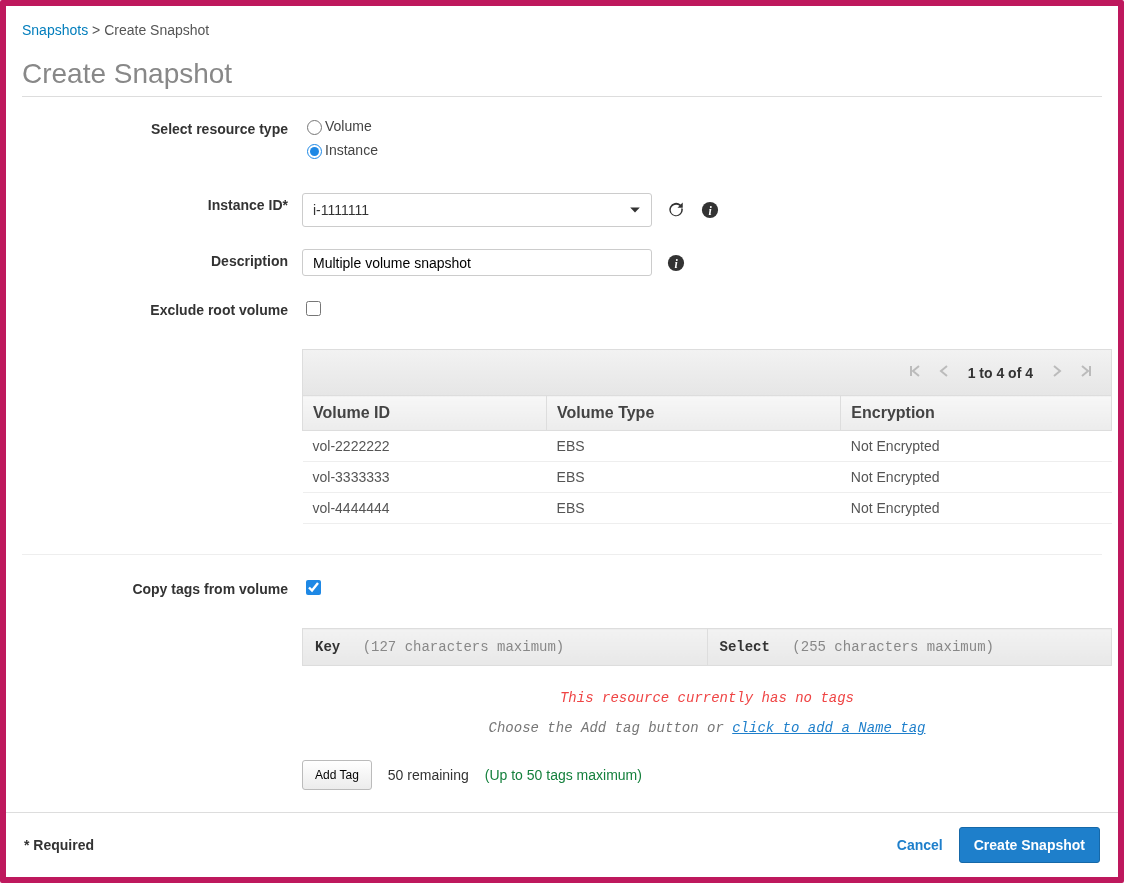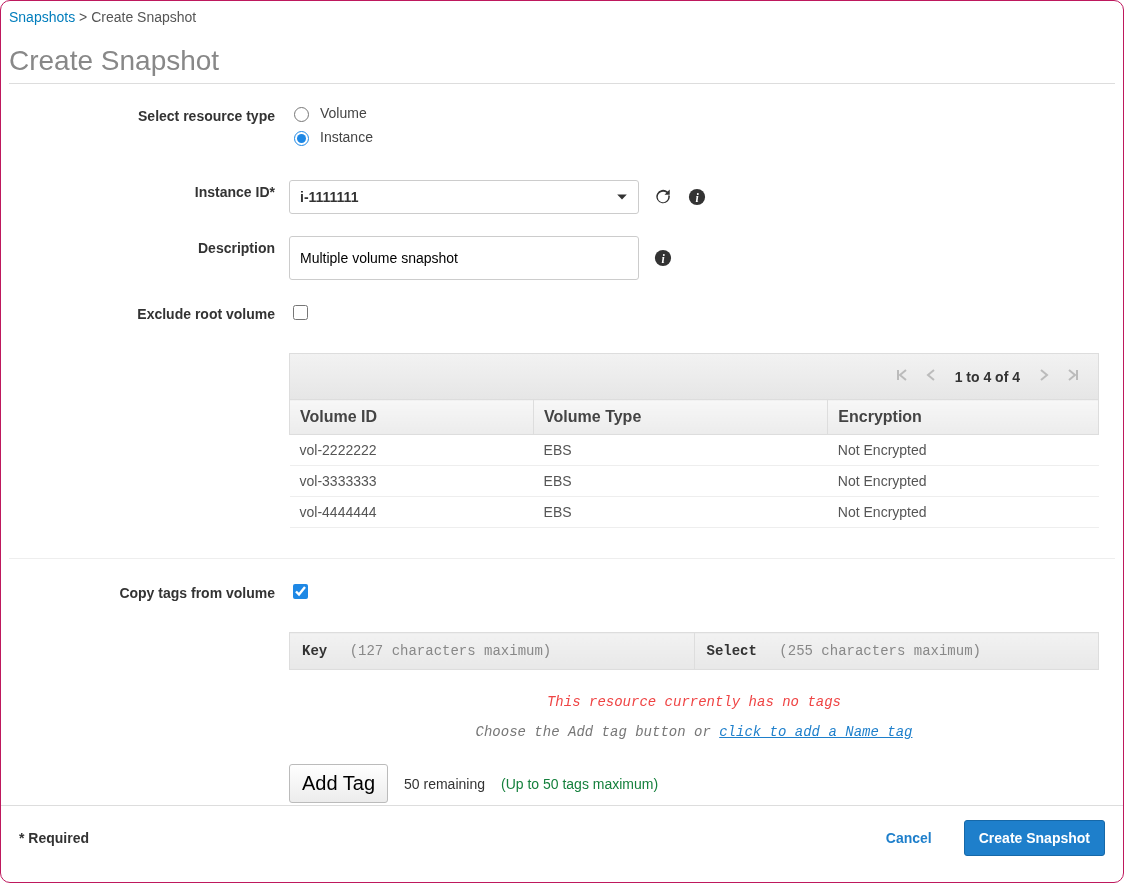--- a/index.html
+++ b/index.html
@@ -6,23 +6,23 @@
   body {
     margin: 0;
     font-family: -apple-system, "Helvetica Neue", Arial, sans-serif;
     font-size: 14px;
     color: #333;
     background: #fff;
   }
   .window {
     width: 1124px;
     height: 883px;
-    border: 1px solid #be185d;
-    border-radius: 10px;
-    padding: 8px;
+    border: 6px solid #be185d;
+    border-radius: 2px;
+    padding: 16px;
     position: relative;
     overflow: hidden;
   }
   .breadcrumb {
     font-size: 14px;
     margin-bottom: 20px;
   }
   .breadcrumb a { color: #007dbc; text-decoration: none; }
   .breadcrumb .sep { color: #555; }
   .breadcrumb .current { color: #555; }
@@ -47,40 +47,39 @@
     color: #333;
     padding-top: 4px;
   }
   .form-control-area {
     flex: 1;
     display: flex;
     align-items: center;
     gap: 14px;
   }
   .radio-stack { display: flex; flex-direction: column; gap: 6px; }
-  .radio-option { display: flex; align-items: center; gap: 8px; }
+  .radio-option { display: flex; align-items: center; }
   .radio-option span { color: #444; }
   input[type=radio] { accent-color: #1e88e5; width: 15px; height: 15px; }
   input[type=checkbox] { accent-color: #1e88e5; width: 15px; height: 15px; }
   .select-like {
     width: 350px;
     height: 34px;
     border: 1px solid #ccc;
     border-radius: 3px;
     padding: 0 10px;
     display: flex;
     align-items: center;
     justify-content: space-between;
     background: #fff;
-    font-weight: bold;
   }
   .select-like svg { width: 12px; height: 12px; }
   .text-input {
     width: 350px;
-    height: 44px;
+    height: 27px;
     border: 1px solid #ccc;
     border-radius: 3px;
     padding: 0 10px;
     font-size: 14px;
   }
   .icon-btn {
     width: 20px; height: 20px;
     display: inline-flex; align-items: center; justify-content: center;
     cursor: pointer;
   }
@@ -130,34 +129,34 @@
   .tags-empty { text-align: center; color: #ef4444; font-style: italic; margin-top: 24px; }
   .tags-hint { text-align: center; color: #777; font-style: italic; margin-top: 14px; }
   .tags-hint a { color: #1e7fcb; font-style: italic; }
   .addtag-row { margin-left: 280px; margin-top: 24px; display: flex; align-items: center; gap: 16px; }
   .btn {
     border: 1px solid #bbb;
     background: linear-gradient(#fff,#ececec);
     border-radius: 3px;
     padding: 7px 12px;
     cursor: pointer;
-    font-size: 20px;
+    font-size: 12px;
   }
   .footer {
     position: absolute;
-    left: 0; right: 0; bottom: 12px;
+    left: 0; right: 0; bottom: 0;
     border-top: 1px solid #ddd;
     padding: 14px 18px;
     display: flex;
     align-items: center;
     justify-content: space-between;
     background: #fff;
   }
   .footer .req { font-weight: 700; color: #333; }
-  .footer-actions { display: flex; align-items: center; gap: 32px; }
+  .footer-actions { display: flex; align-items: center; gap: 16px; }
   .link-btn { color: #1e7fcb; font-weight: 700; cursor: pointer; }
   .primary-btn {
     background: #1e7fcb;
     color: #fff;
     border: 1px solid #1668a8;
     border-radius: 3px;
     padding: 9px 14px;
     font-weight: 700;
     font-size: 14px;
     cursor: pointer;

